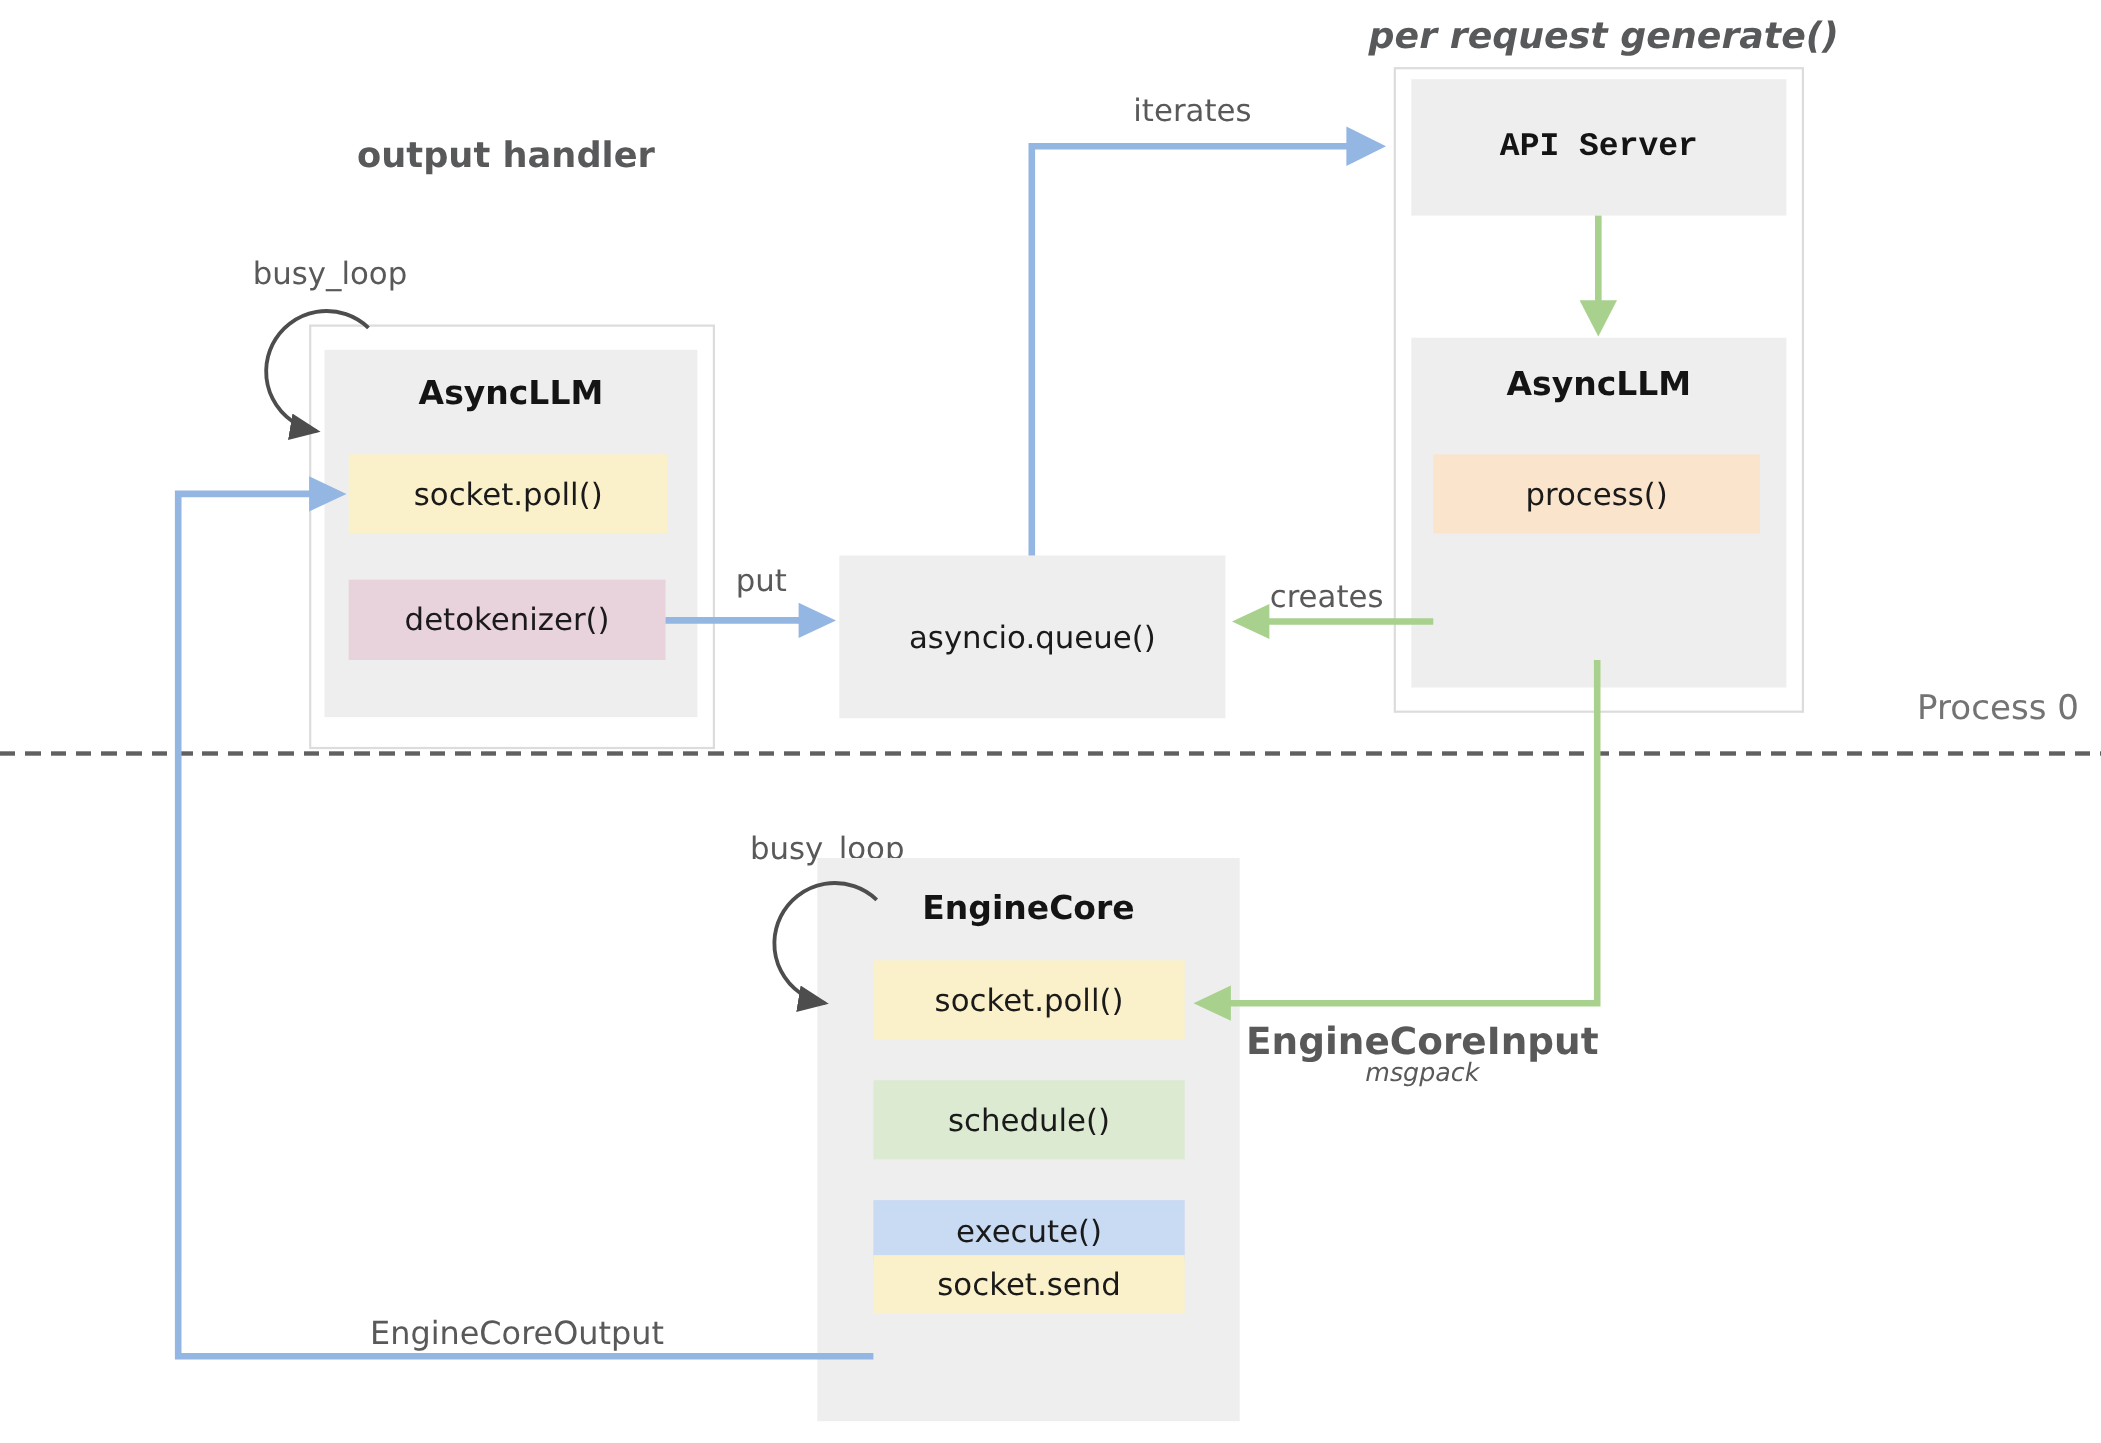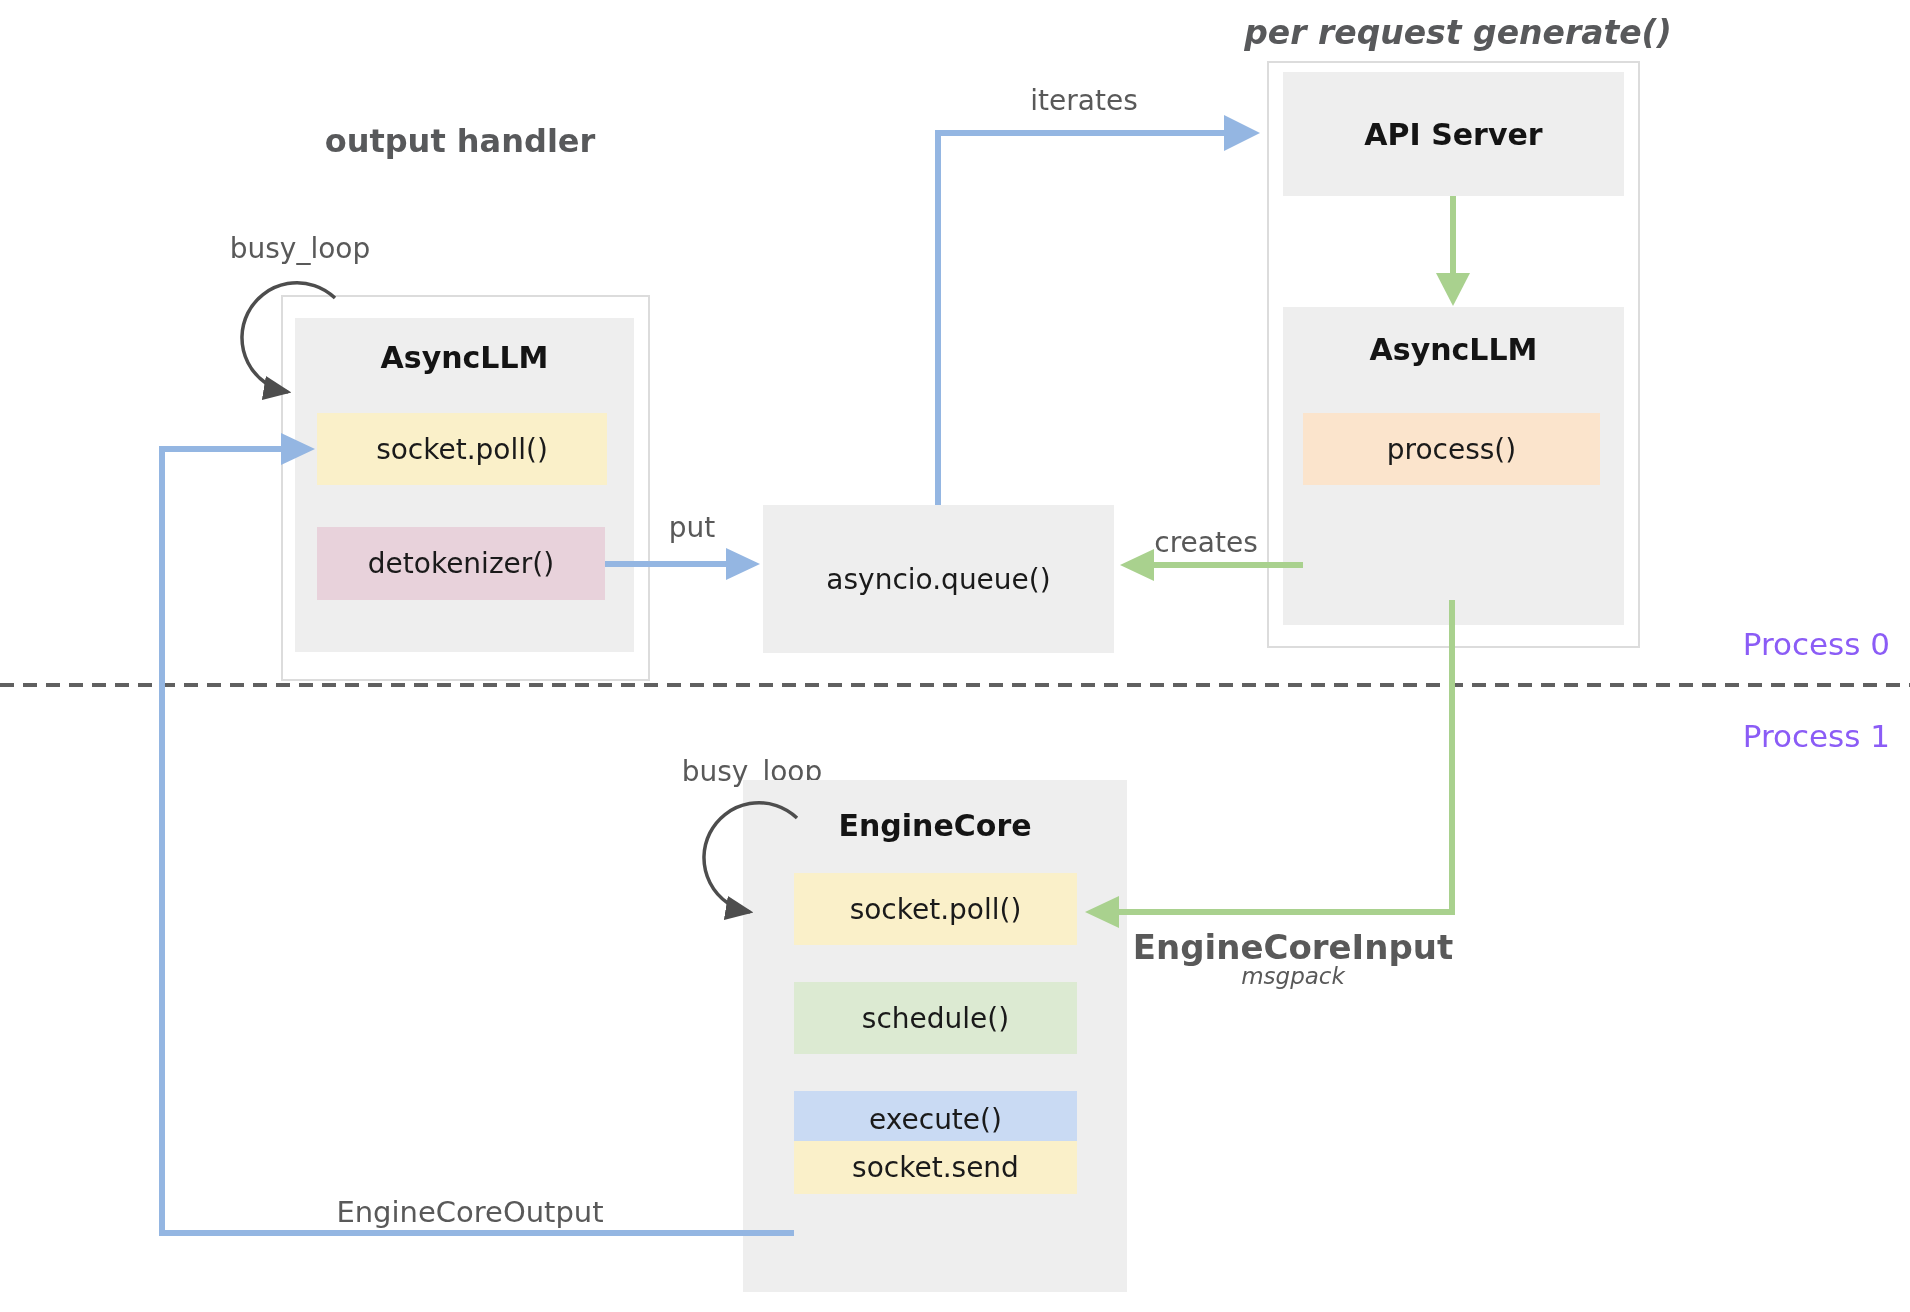--- a/index.html
+++ b/index.html
@@ -14,21 +14,21 @@
     font-family:"DejaVu Sans","Liberation Sans",sans-serif;
   }
   .abs{position:absolute;}
   .flexc{display:flex;align-items:center;justify-content:center;}
   .outer-box{background:#ffffff;border:2px solid var(--node-border);box-sizing:border-box;}
   .node-box{background:var(--node-bg);}
   .node-title{font-weight:700;color:#141414;font-size:30px;text-align:center;}
   .row{font-size:28px;color:#1a1a1a;}
   .glabel{color:var(--label-gray);font-size:28px;text-align:center;white-space:nowrap;}
   .big-title{color:#58595b;font-weight:700;text-align:center;white-space:nowrap;}
-  .proc-label{color:#8b5cf6;font-size:31px;text-align:right;white-space:nowrap;}
+  .proc-label{color:#737373;font-size:31px;text-align:right;white-space:nowrap;}
   .divider{position:absolute;left:0;top:683px;width:1910px;height:4px;
     background:repeating-linear-gradient(90deg,var(--divider-gray) 0 14px,transparent 14px 23px);}
   svg.overlay{position:absolute;left:0;top:0;z-index:10;pointer-events:none;}
   .blue-line{stroke:var(--arrow-blue);stroke-width:6;fill:none;}
   .blue-head{fill:var(--arrow-blue);}
   .green-line{stroke:var(--arrow-green);stroke-width:6;fill:none;}
   .green-head{fill:var(--arrow-green);}
   .arc-line{stroke:var(--arc-gray);stroke-width:3.5;fill:none;}
   .arc-fill{fill:var(--arc-gray);}
   .italic{font-style:italic;}
@@ -46,28 +46,27 @@
 
   <div class="abs outer-box" style="left:281px;top:295px;width:369px;height:386px;"></div>
   <div class="abs node-box" style="left:295px;top:318px;width:339px;height:334px;"></div>
   <div class="abs node-title" style="left:295px;top:340px;width:339px;">AsyncLLM</div>
   <div class="abs flexc row" style="left:317px;top:413px;width:290px;height:72px;background:var(--row-yellow);">socket.poll()</div>
   <div class="abs flexc row" style="left:317px;top:527px;width:288px;height:73px;background:var(--row-pink);">detokenizer()</div>
 
   <div class="abs flexc row node-box" style="left:763px;top:505px;width:351px;height:148px;">asyncio.queue()</div>
 
   <div class="abs outer-box" style="left:1267px;top:61px;width:373px;height:587px;"></div>
-  <div class="abs flexc node-title node-box" style="left:1283px;top:72px;width:341px;height:124px;">API Server</div>
+  <div class="abs flexc node-title node-box" style="left:1283px;top:72px;width:341px;height:124px;font-family:Liberation Mono, monospace;">API Server</div>
   <div class="abs node-box" style="left:1283px;top:307px;width:341px;height:318px;"></div>
   <div class="abs node-title" style="left:1283px;top:332px;width:341px;">AsyncLLM</div>
   <div class="abs flexc row" style="left:1303px;top:413px;width:297px;height:72px;background:var(--row-orange);">process()</div>
 
   <div class="divider"></div>
   <div class="abs proc-label" style="left:1590px;top:626px;width:300px;">Process 0</div>
-  <div class="abs proc-label" style="left:1590px;top:718px;width:300px;">Process 1</div>
 
   <div class="abs node-box" style="left:743px;top:780px;width:384px;height:512px;"></div>
   <div class="abs node-title" style="left:743px;top:808px;width:384px;">EngineCore</div>
   <div class="abs flexc row" style="left:794px;top:873px;width:283px;height:72px;background:var(--row-yellow);">socket.poll()</div>
   <div class="abs flexc row" style="left:794px;top:982px;width:283px;height:72px;background:var(--row-green);">schedule()</div>
   <div class="abs flexc row" style="left:794px;top:1091px;width:283px;height:56px;background:var(--row-blue);">execute()</div>
   <div class="abs flexc row" style="left:794px;top:1141px;width:283px;height:53px;background:var(--row-yellow);">socket.send</div>
 
   <div class="abs glabel" style="left:984px;top:84px;width:200px;">iterates</div>
   <div class="abs glabel" style="left:642px;top:511px;width:100px;">put</div>

